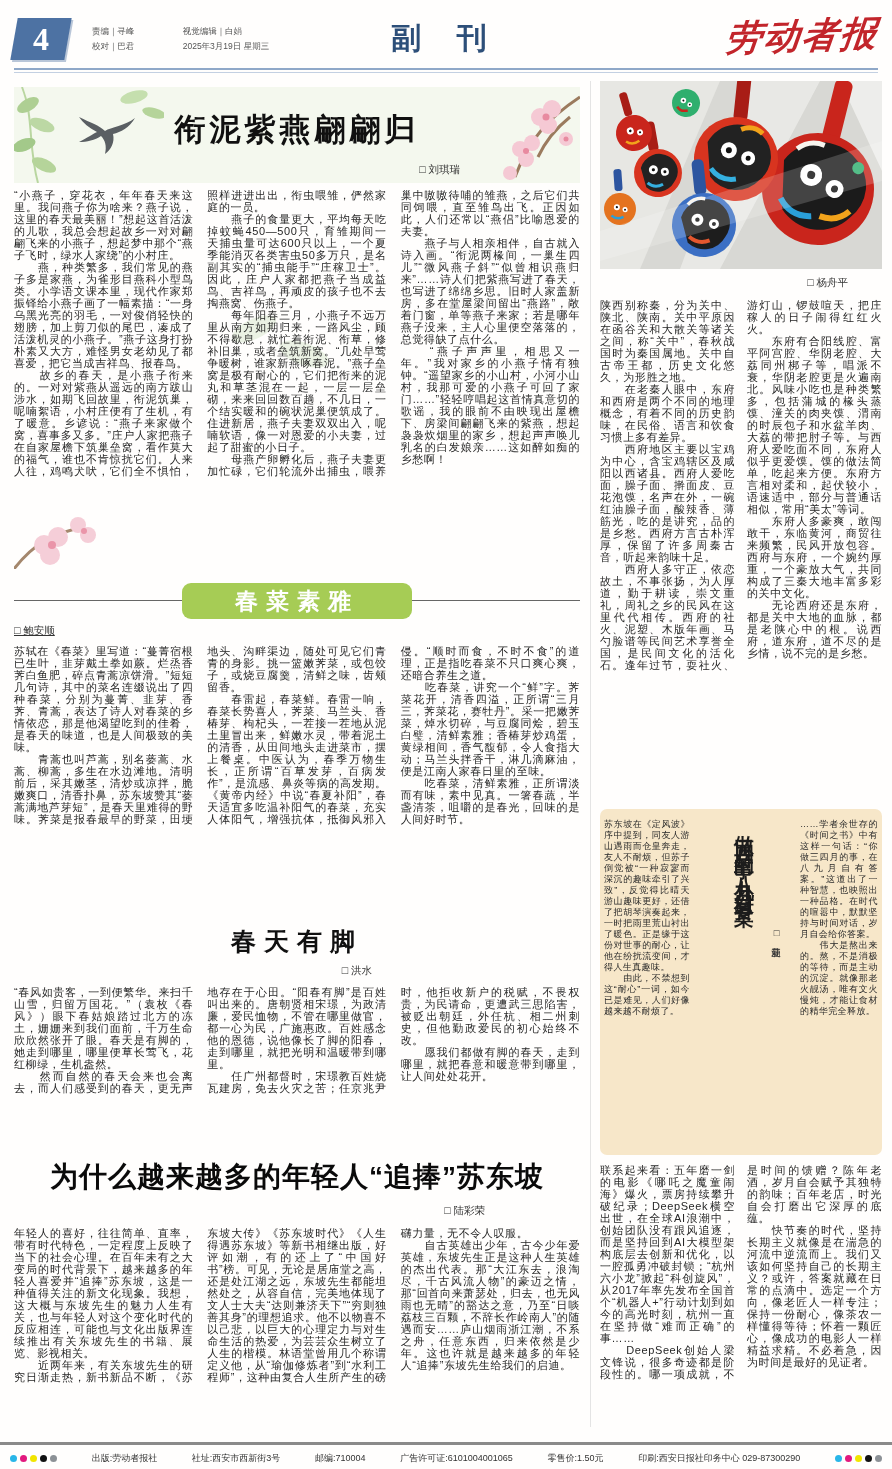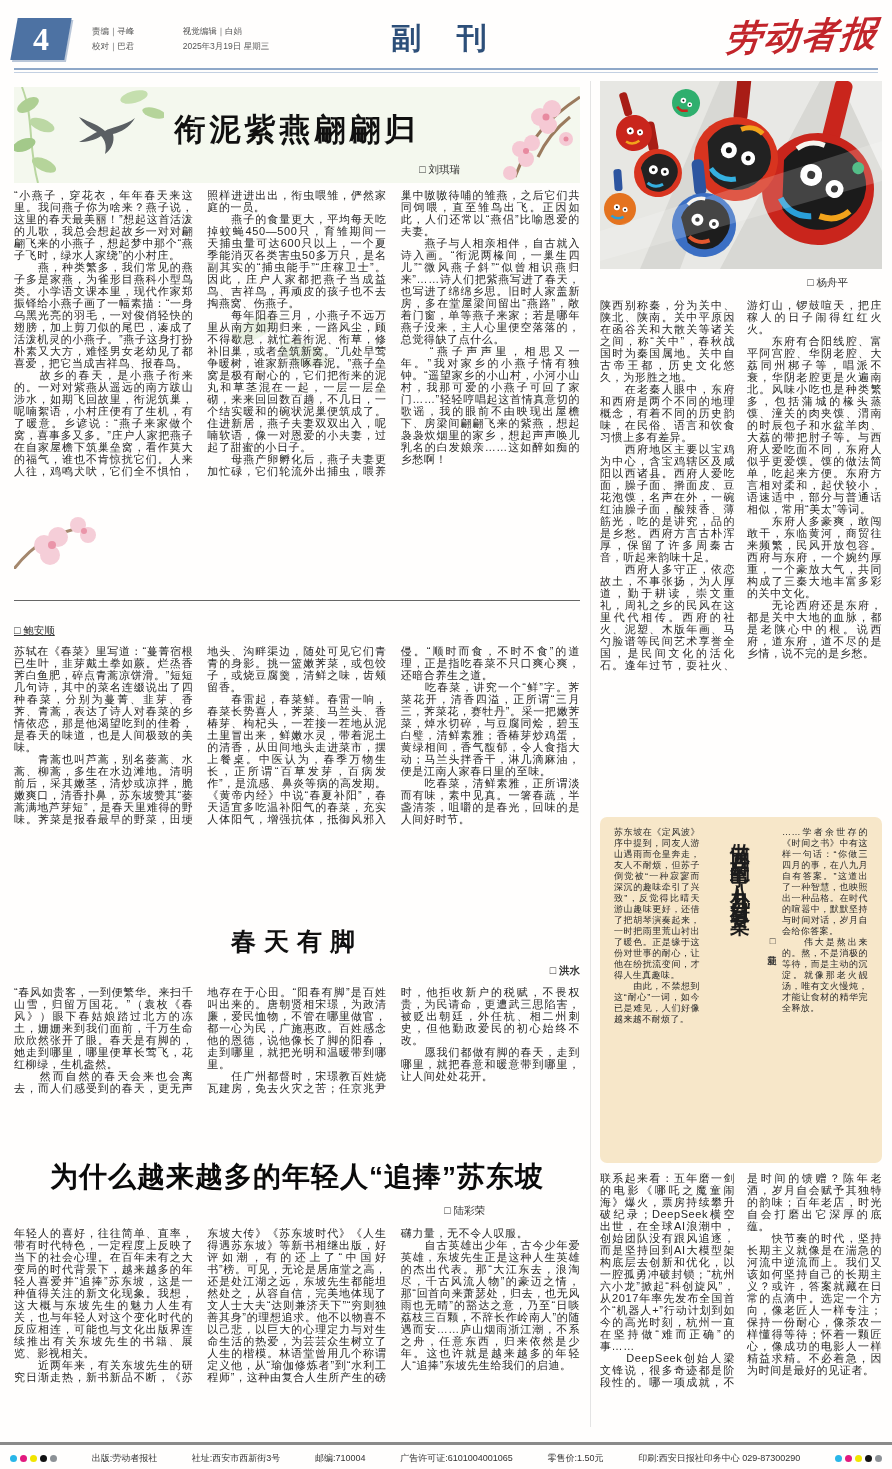--- a/index.html
+++ b/index.html
@@ -50,36 +50,36 @@
   .art2-line{position:absolute;left:0;right:0;top:17px;border-top:1px solid #666;}
   .art2-greenbox{position:absolute;left:168px;top:0;width:230px;height:36px;background:#a6cc55;
                  border-radius:9px;color:#ffffff;font-size:23px;font-weight:800;text-align:center;
                  line-height:36px;letter-spacing:8px;}
   .art2-byline{padding-right:100px;margin:5px 0 7px 0;text-decoration:underline;}
   .art2-text{height:262px;}
 
   
   .art3{margin-top:18px;}
   .art3-title{text-align:center;font-size:25px;font-weight:900;letter-spacing:8px;color:#101010;}
-  .art3-byline{text-align:right;padding-left:120px;margin:6px 0 8px 0;font-weight:bold;}
+  .art3-byline{text-align:center;padding-left:120px;margin:6px 0 8px 0;}
   .art3-text{height:155px;}
 
   
   .art4{margin-top:17px;}
   .art4-title{text-align:center;font-size:28px;font-weight:900;letter-spacing:1px;color:#0a0a0a;}
   .art4-byline{text-align:right;padding-right:95px;margin:8px 0 9px 0;}
   .art4-text{height:200px;}
 
   
   .photo{display:block;width:282px;height:188px;background:#dcdcd8;}
   .xifu-title{text-align:center;font-size:22px;font-weight:800;letter-spacing:5px;color:#101010;margin-top:14px;}
   .xifu-byline{text-align:right;padding-right:34px;margin:7px 0 9px 0;}
   .xifu-text{height:498px;column-gap:12px;}
 
-  .march-box{margin-top:20px;background:#f7e7c9;border-radius:7px;padding:10px 14px;display:flex;gap:5px;height:326px;}
+  .march-box{margin-top:12px;background:#f7e7c9;border-radius:7px;padding:10px 4px;display:flex;gap:19px;height:326px;}
   .march-side{width:86px;text-align:justify;font-size:9px;line-height:11px;letter-spacing:0.4px;
               color:#2b2b2b;white-space:pre-wrap;overflow:hidden;}
   .march-center{position:relative;width:72px;display:flex;justify-content:center;}
   .march-title{writing-mode:vertical-rl;font-size:20px;font-weight:800;letter-spacing:5px;color:#1c1c1c;}
   .march-byline{position:absolute;right:-1px;top:108px;writing-mode:vertical-rl;font-size:9.5px;color:#333;}
   .march-right{flex:1;}
   .march-cont{margin-top:9px;height:234px;column-gap:12px;}
 
   
   .footer{position:absolute;left:0;right:0;bottom:4px;}
@@ -174,20 +174,21 @@
 　　每年阳春三月，小燕子不远万里从南方如期归来，一路风尘，顾不得歇息，就忙着衔泥、衔草，修补旧巢，或者垒筑新窝。“几处早莺争暖树，谁家新燕啄春泥。”燕子垒窝是极有耐心的，它们把衔来的泥丸和草茎混在一起，一层一层垒砌，来来回回数百趟，不几日，一个结实暖和的碗状泥巢便筑成了。住进新居，燕子夫妻双双出入，呢喃软语，像一对恩爱的小夫妻，过起了甜蜜的小日子。
 　　母燕产卵孵化后，燕子夫妻更加忙碌，它们轮流外出捕虫，喂养巢中嗷嗷待哺的雏燕，之后它们共同饲喂，直至雏鸟出飞。正因如此，人们还常以“燕侣”比喻恩爱的夫妻。
 　　燕子与人相亲相伴，自古就入诗入画。“衔泥两椽间，一巢生四儿”“微风燕子斜”“似曾相识燕归来”……诗人们把紫燕写进了春天，也写进了绵绵乡思。旧时人家盖新房，多在堂屋梁间留出“燕路”，敞着门窗，单等燕子来家；若是哪年燕子没来，主人心里便空落落的，总觉得缺了点什么。
 　　“燕子声声里，相思又一年。”我对家乡的小燕子情有独钟。“遥望家乡的小山村，小河小山村，我那可爱的小燕子可回了家门……”轻轻哼唱起这首情真意切的歌谣，我的眼前不由映现出屋檐下、房梁间翩翩飞来的紫燕，想起袅袅炊烟里的家乡，想起声声唤儿乳名的白发娘亲……这如醉如痴的乡愁啊！</div>
         </div>
       </div>
 
       <div class="art2">
         <div class="art2-titlebar">
           <div class="art2-line"></div>
+          <div class="art2-greenbox">春菜素雅</div>
         </div>
         <div class="art2-byline byline">□ 鲍安顺</div>
         <div class="cols cols3 art2-text">苏轼在《春菜》里写道：“蔓菁宿根已生叶，韭芽戴土拳如蕨。烂烝香荠白鱼肥，碎点青蒿凉饼滑。”短短几句诗，其中的菜名连缀说出了四种春菜，分别为蔓菁、韭芽、香荠、青蒿，表达了诗人对春菜的乡情依恋，那是他渴望吃到的佳肴，是春天的味道，也是人间极致的美味。
 　　青蒿也叫芦蒿，别名蒌蒿、水蒿、柳蒿，多生在水边滩地。清明前后，采其嫩茎，清炒或凉拌，脆嫩爽口，清香扑鼻，苏东坡赞其“蒌蒿满地芦芽短”，是春天里难得的野味。荠菜是报春最早的野菜，田埂地头、沟畔渠边，随处可见它们青青的身影。挑一篮嫩荠菜，或包饺子，或烧豆腐羹，清鲜之味，齿颊留香。
 　　春雷起，春菜鲜。春雷一响，春菜长势喜人，荠菜、马兰头、香椿芽、枸杞头，一茬接一茬地从泥土里冒出来，鲜嫩水灵，带着泥土的清香，从田间地头走进菜市，摆上餐桌。中医认为，春季万物生长，正所谓“百草发芽，百病发作”，是流感、鼻炎等病的高发期。《黄帝内经》中说“春夏补阳”，春天适宜多吃温补阳气的春菜，充实人体阳气，增强抗体，抵御风邪入侵。“顺时而食，不时不食”的道理，正是指吃春菜不只口爽心爽，还暗合养生之道。
 　　吃春菜，讲究一个“鲜”字。荠菜花开，清香四溢，正所谓“三月三，荠菜花，赛牡丹”。采一把嫩荠菜，焯水切碎，与豆腐同烩，碧玉白璧，清鲜素雅；香椿芽炒鸡蛋，黄绿相间，香气馥郁，令人食指大动；马兰头拌香干，淋几滴麻油，便是江南人家春日里的至味。
 　　吃春菜，清鲜素雅，正所谓淡而有味，素中见真。一箸春蔬，半盏清茶，咀嚼的是春光，回味的是人间好时节。</div>
       </div>
 
       <div class="art3">

